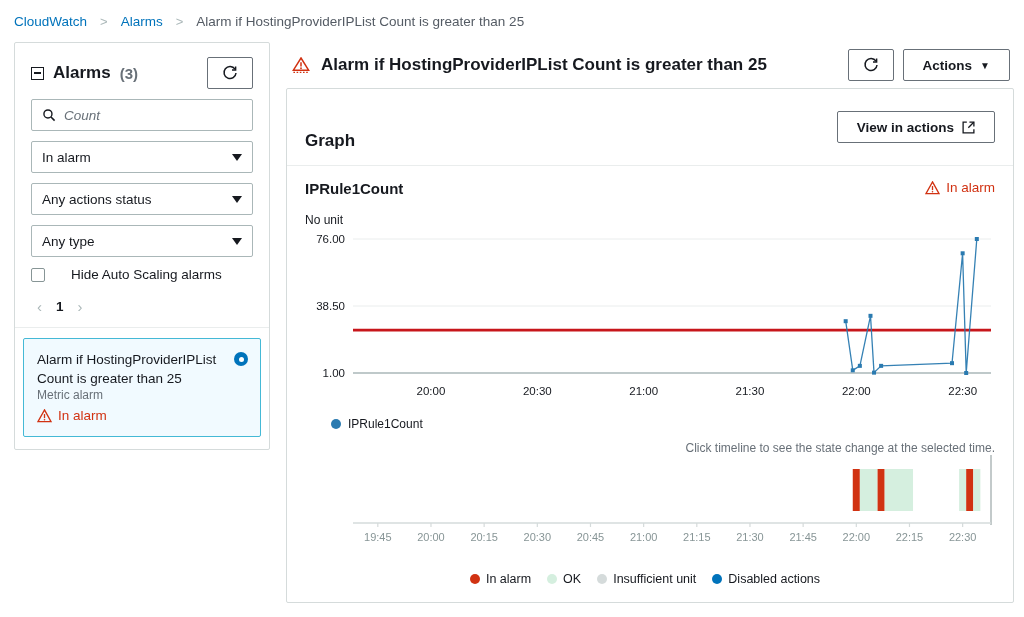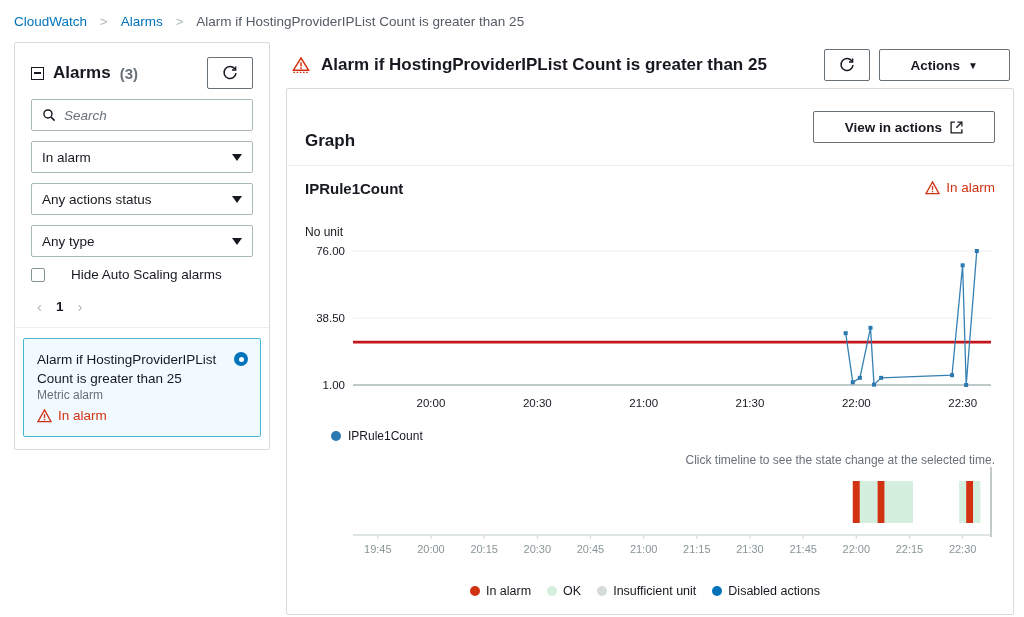--- a/index.html
+++ b/index.html
@@ -162,21 +162,21 @@
     font-size: 17px; font-weight: bold; color: #16191f;
   }
   .mh-right { display: flex; align-items: center; gap: 9px; }
   .btn {
     height: 32px;
     border: 1px solid #687078;
     border-radius: 2px;
     background: #fff;
     display: flex; align-items: center; justify-content: center;
     gap: 8px;
-    padding: 0 31px;
+    padding: 0 19px;
     font-size: 13.5px; font-weight: bold;
     color: #16191f;
     cursor: pointer;
   }
   .btn.sq { width: 46px; padding: 0; }
 
   .panel {
     border: 1px solid #d5dbdb;
     border-radius: 2px;
     background: #fff;
@@ -189,21 +189,21 @@
   .panel-title { font-size: 17px; font-weight: bold; margin-top: 28px; }
 
   .graph-body { padding: 14px 18px 16px 18px; }
   .g-toprow { display: flex; justify-content: space-between; align-items: flex-start; }
   .g-metric { font-size: 15px; font-weight: bold; }
   .g-cond { font-size: 12px; color: #687078; margin-top: 5px; }
   .g-state {
     display: flex; align-items: center; gap: 6px;
     color: #d13212; font-size: 13.5px;
   }
-  .g-unit { font-size: 12px; color: #16191f; margin-top: 28px; }
+  .g-unit { font-size: 12px; color: #16191f; margin-top: 16px; }
 
   .chart-wrap { position: relative; margin-top: 4px; }
   .legend-row {
     display: flex; align-items: center; gap: 7px;
     margin-top: 7px; margin-left: 26px;
     font-size: 12px; color: #16191f;
   }
   .dot { width: 10px; height: 10px; border-radius: 50%; flex: none; }
   .hint {
     text-align: right; font-size: 12px; color: #687078;
@@ -245,21 +245,21 @@
       </div>
     </div>
 
     <div class="sb-body">
 
       <div class="field">
         <svg class="search-glyph" width="14" height="14" viewBox="0 0 16 16">
           <circle cx="6.8" cy="6.8" r="4.6" fill="none" stroke="#16191f" stroke-width="1.6"></circle>
           <line x1="10.3" y1="10.3" x2="14.4" y2="14.4" stroke="#16191f" stroke-width="1.8"></line>
         </svg>
-        <span class="ph">Search</span>
+        <span class="ph">Count</span>
       </div>
 
       <div class="field select">
         <span>In alarm</span>
         <span class="caret"></span>
       </div>
 
       <div class="field select">
         <span>Any actions status</span>
         <span class="caret"></span>

